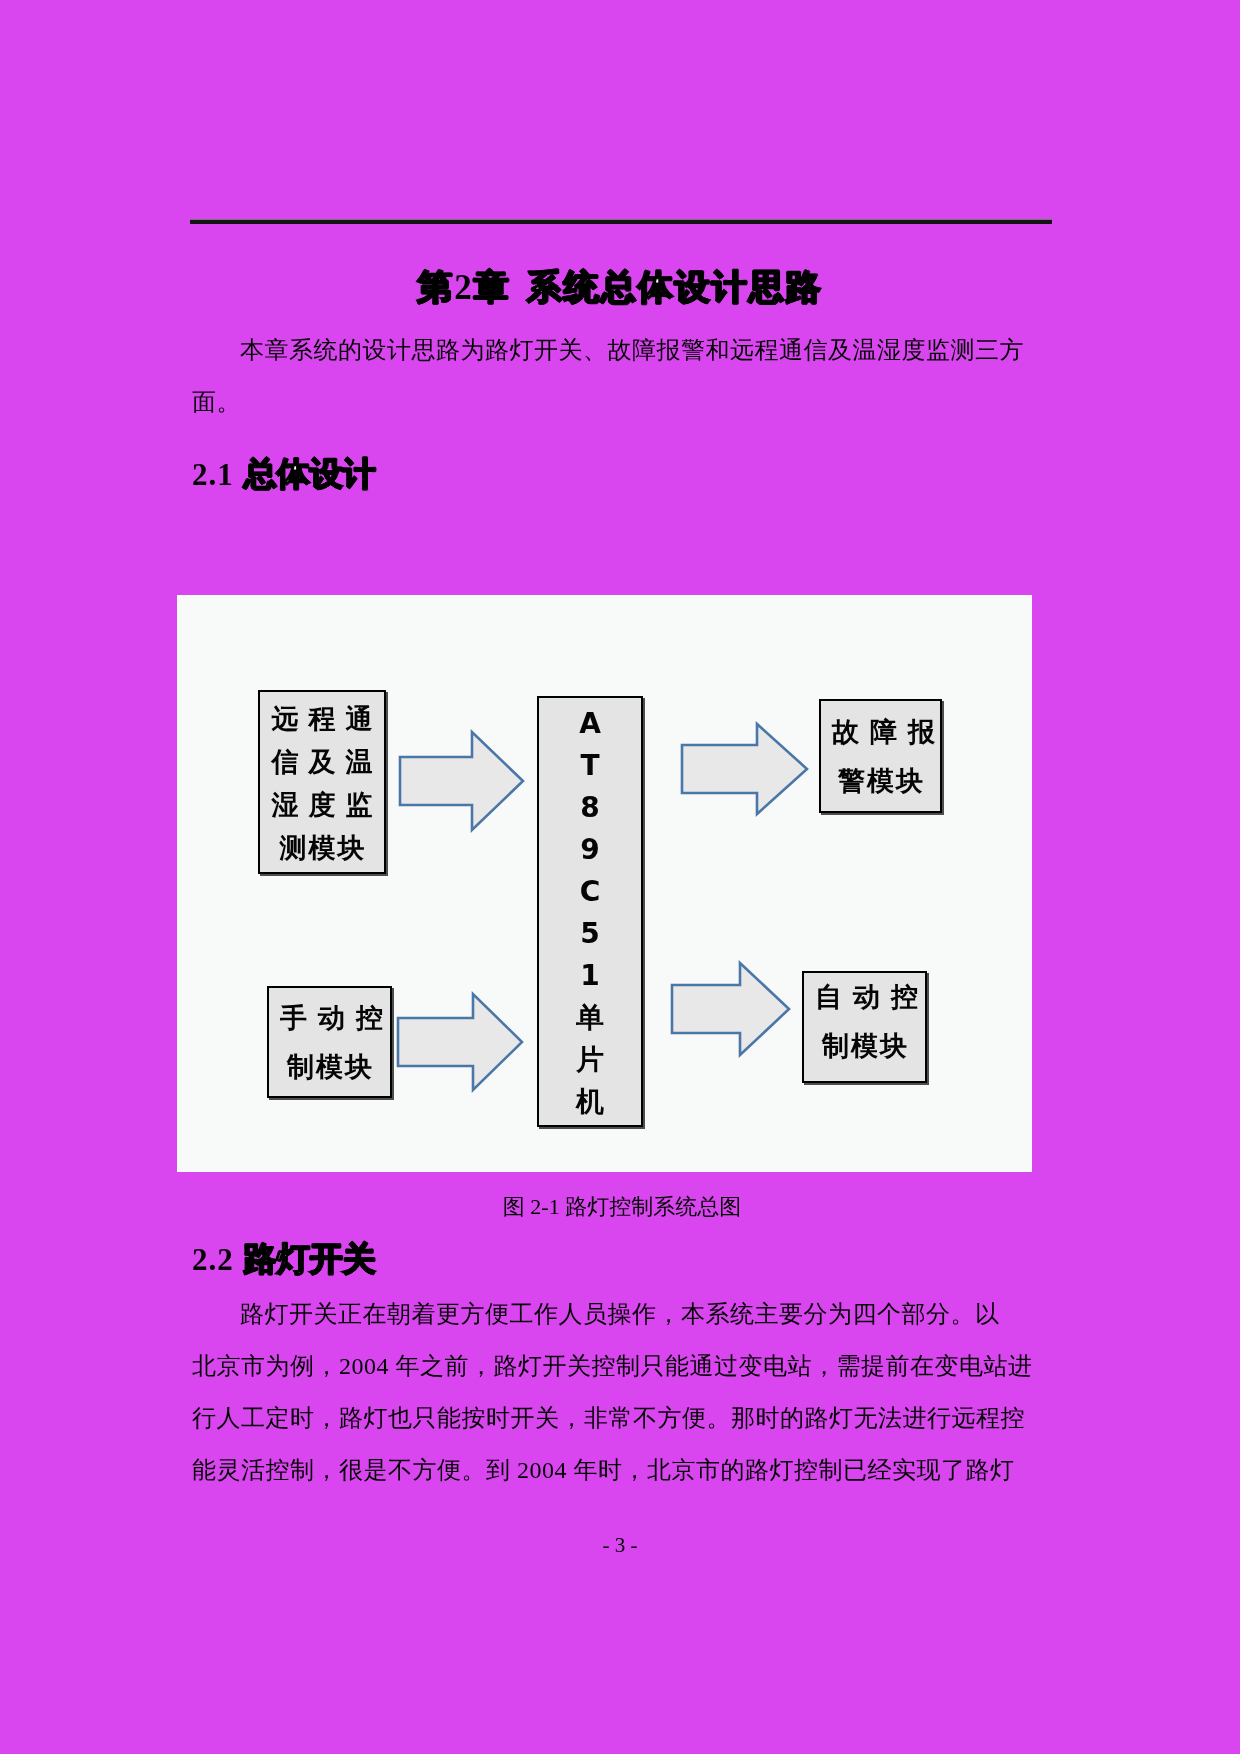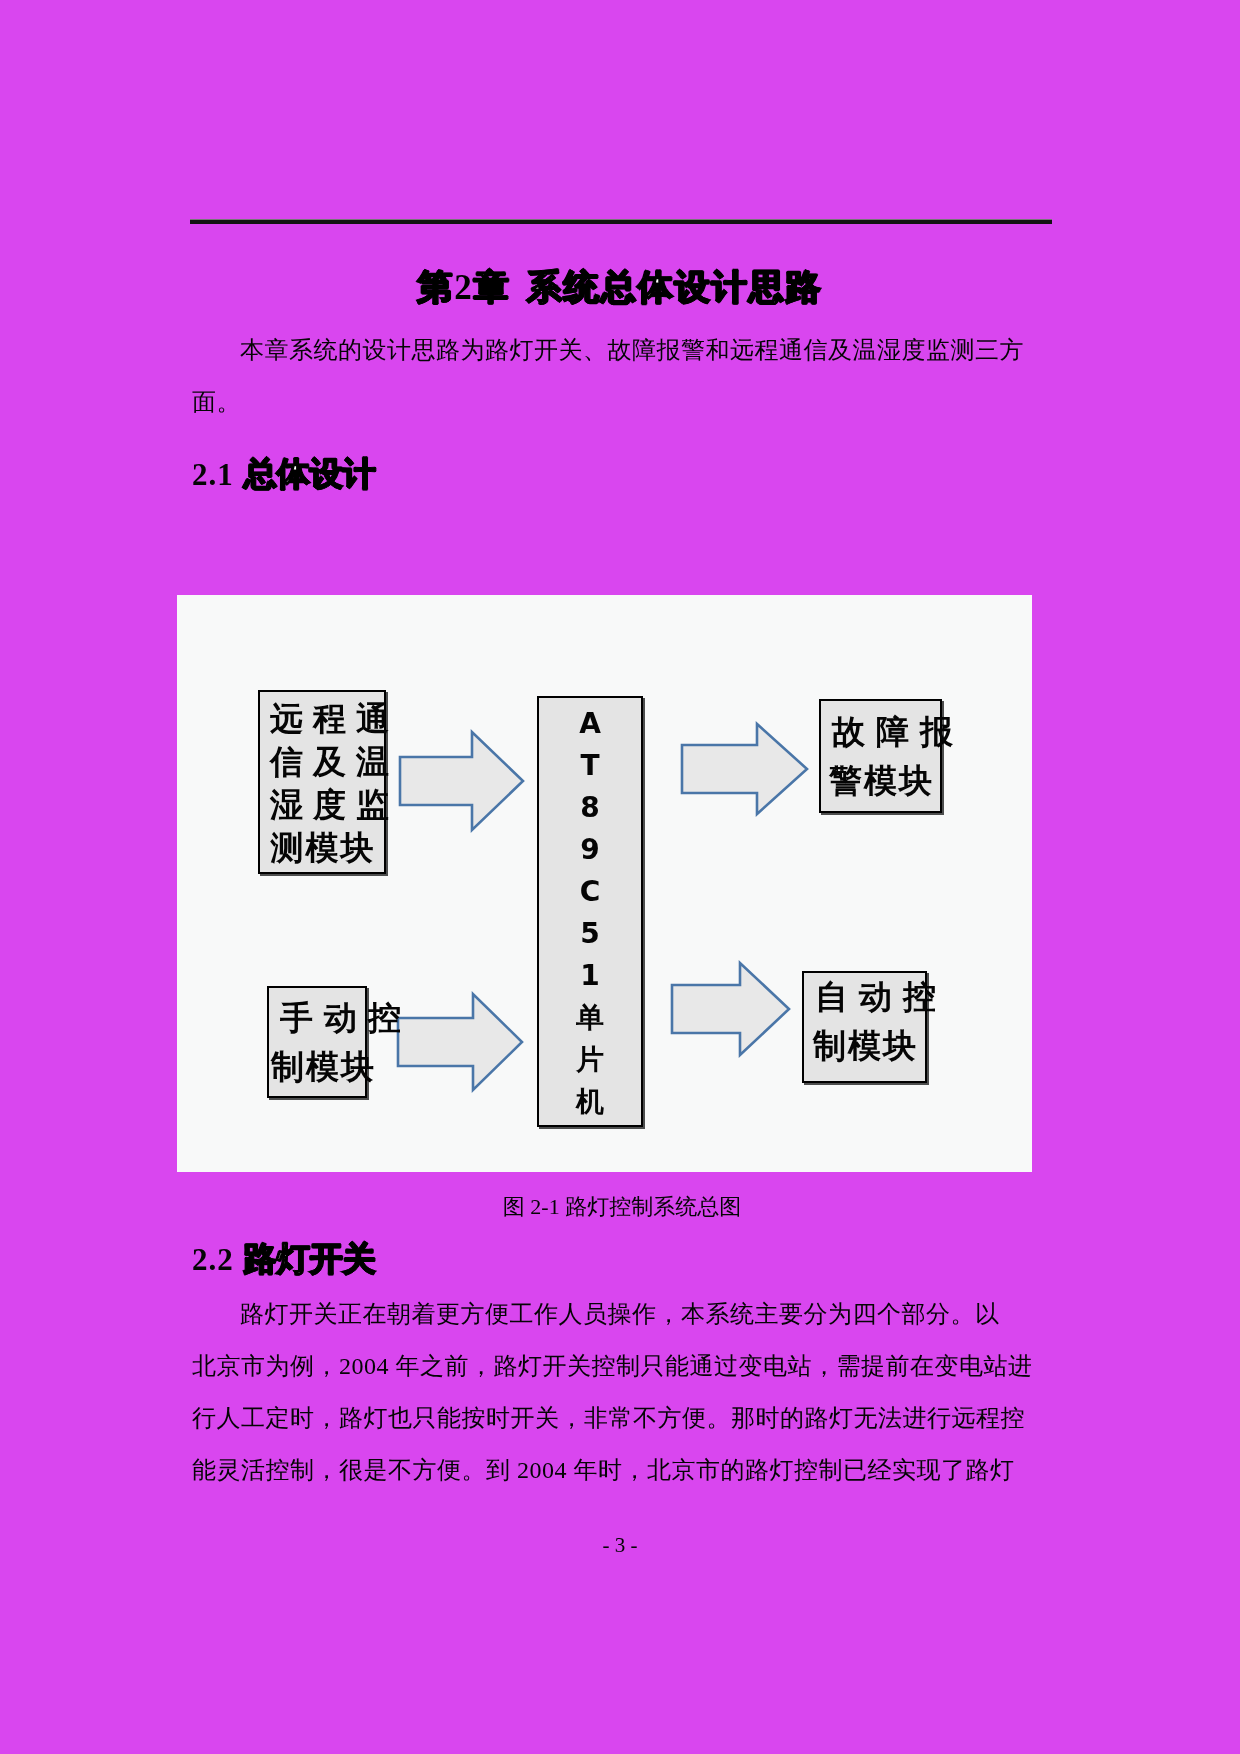--- a/index.html
+++ b/index.html
@@ -51,26 +51,26 @@
     stroke-width:2.6;stroke-linejoin:miter;
   }
   .dbox{
     position:absolute;
     background:var(--box-fill,#e4e4e4);
     border:2px solid var(--box-border,#000);
     box-shadow:2px 2px 0 rgba(20,20,20,0.75);
     box-sizing:border-box;
     font-weight:bold;text-align:center;
   }
-  .dbox .bline{font-size:33px;letter-spacing:11px;text-indent:11px;white-space:nowrap;}
+  .dbox .bline{font-size:27px;letter-spacing:11px;text-indent:11px;white-space:nowrap;}
   .dbox .bline.tight{letter-spacing:2px;text-indent:2px;}
   .box-remote{left:81px;top:95px;width:128px;height:184px;padding-top:6px;}
   .box-remote .bline{line-height:43px;letter-spacing:10px;text-indent:10px;}
   .box-remote .bline.tight{letter-spacing:2px;text-indent:2px;}
-  .box-manual{left:90px;top:391px;width:100px;height:112px;padding-top:6px;}
+  .box-manual{left:90px;top:391px;width:125px;height:112px;padding-top:6px;}
   .box-manual .bline{line-height:49px;}
   .box-alarm{left:642px;top:104px;width:123px;height:114px;padding-top:7px;}
   .box-alarm .bline{line-height:49px;}
   .box-auto{left:625px;top:376px;width:125px;height:112px;}
   .box-auto .bline{line-height:49px;}
   .box-mcu{left:360px;top:101px;width:106px;height:431px;padding-top:5px;
     font-family:"DejaVu Sans", sans-serif;}
   .box-mcu .mchar{font-size:28px;line-height:42px;font-weight:bold;}
   .fig-caption{
     position:absolute;left:192px;top:1190px;width:860px;

